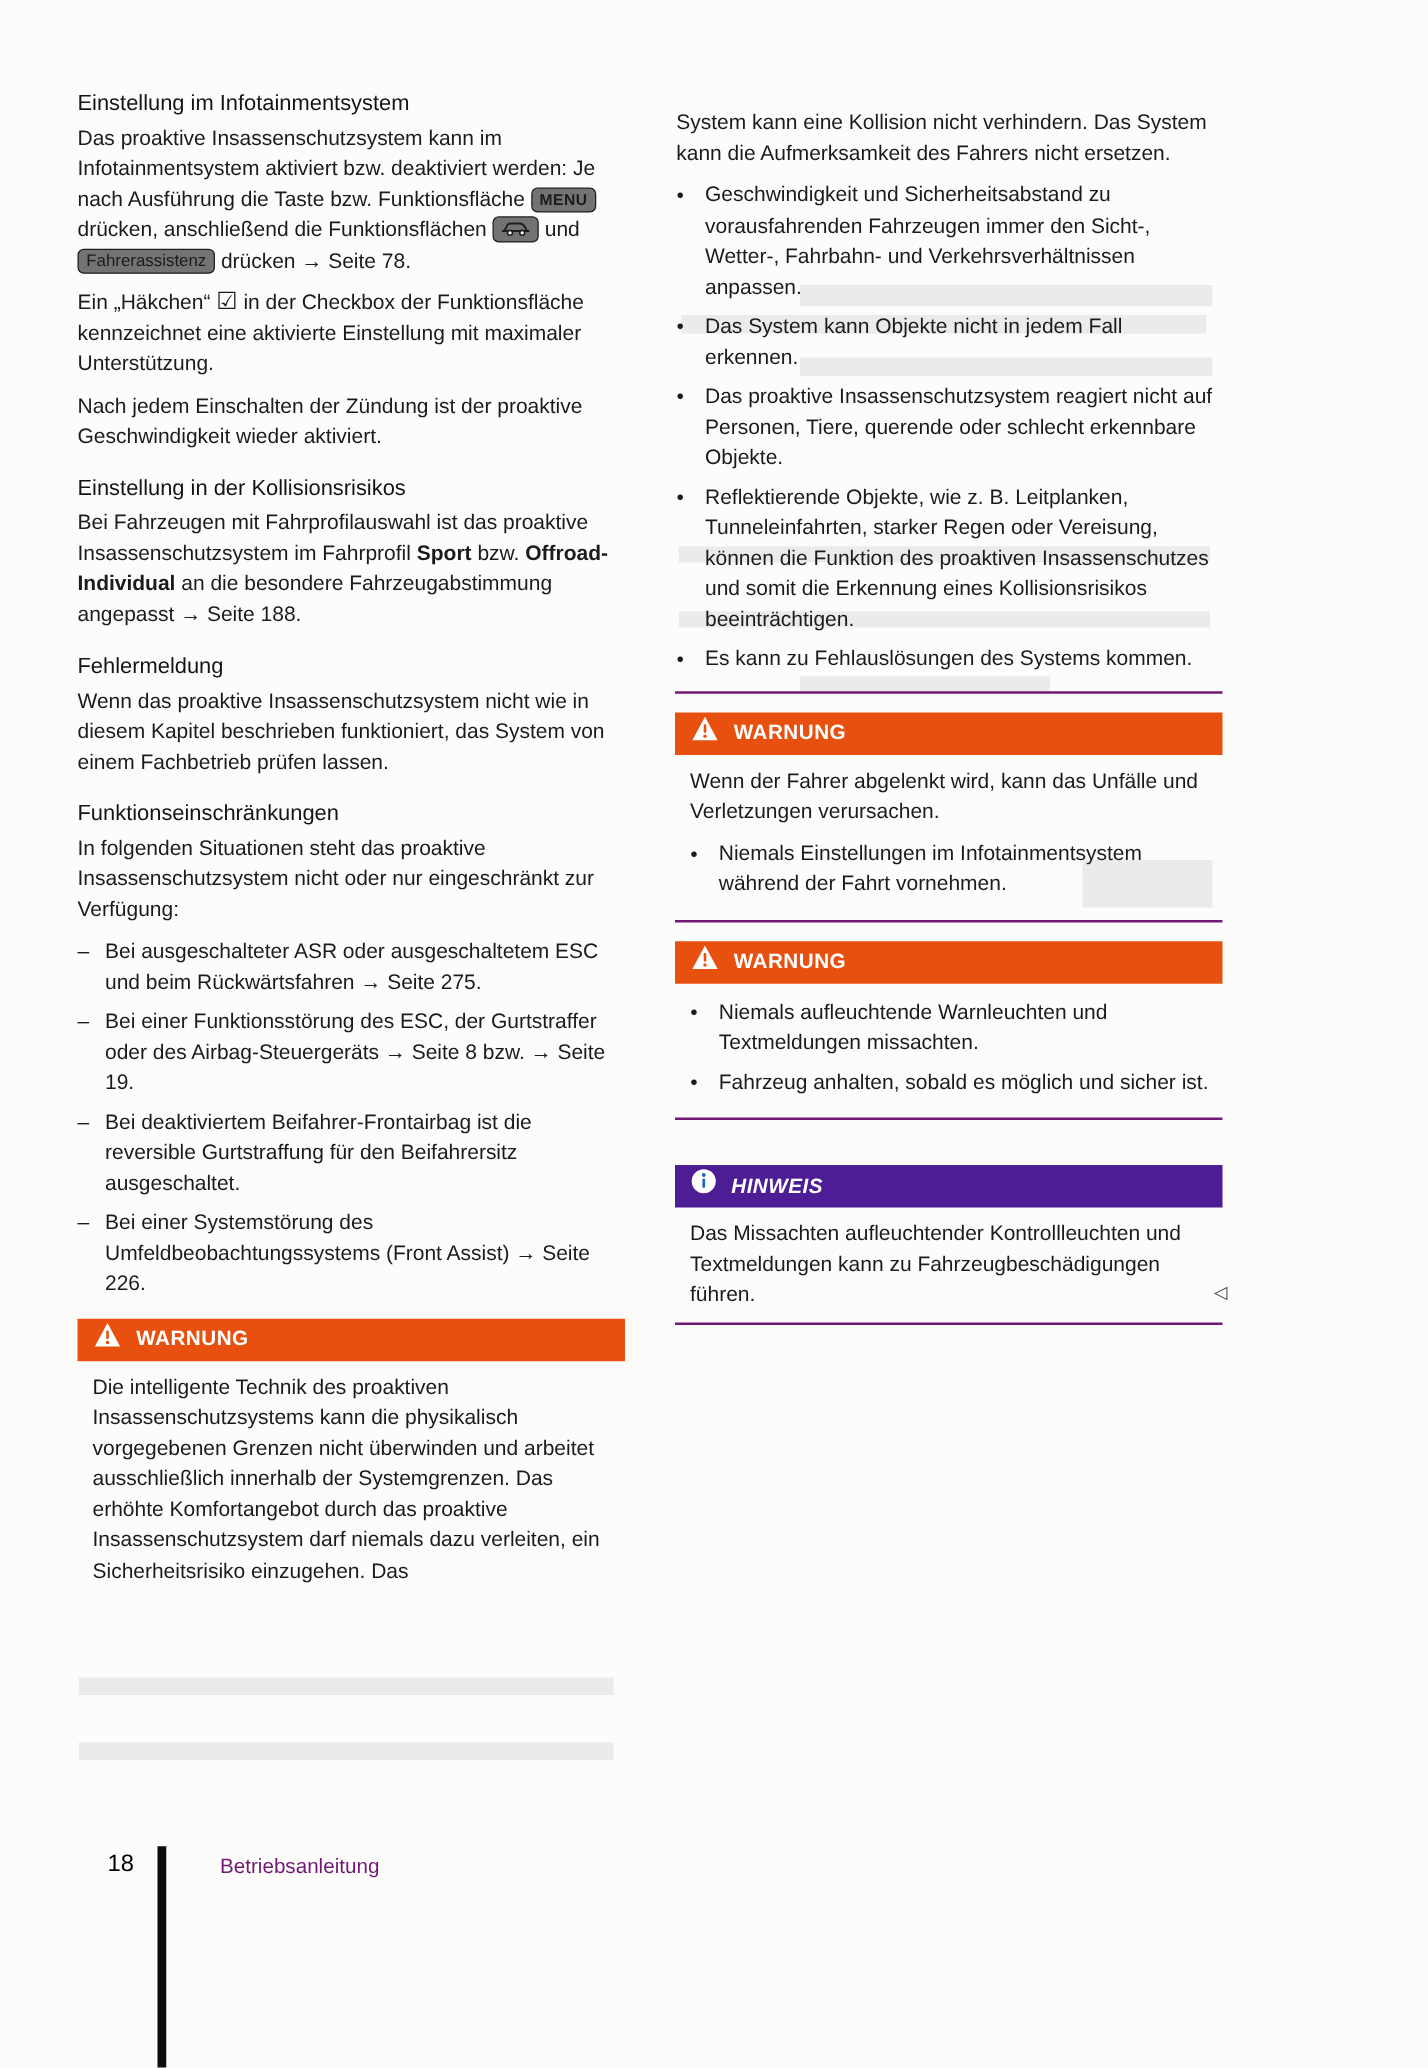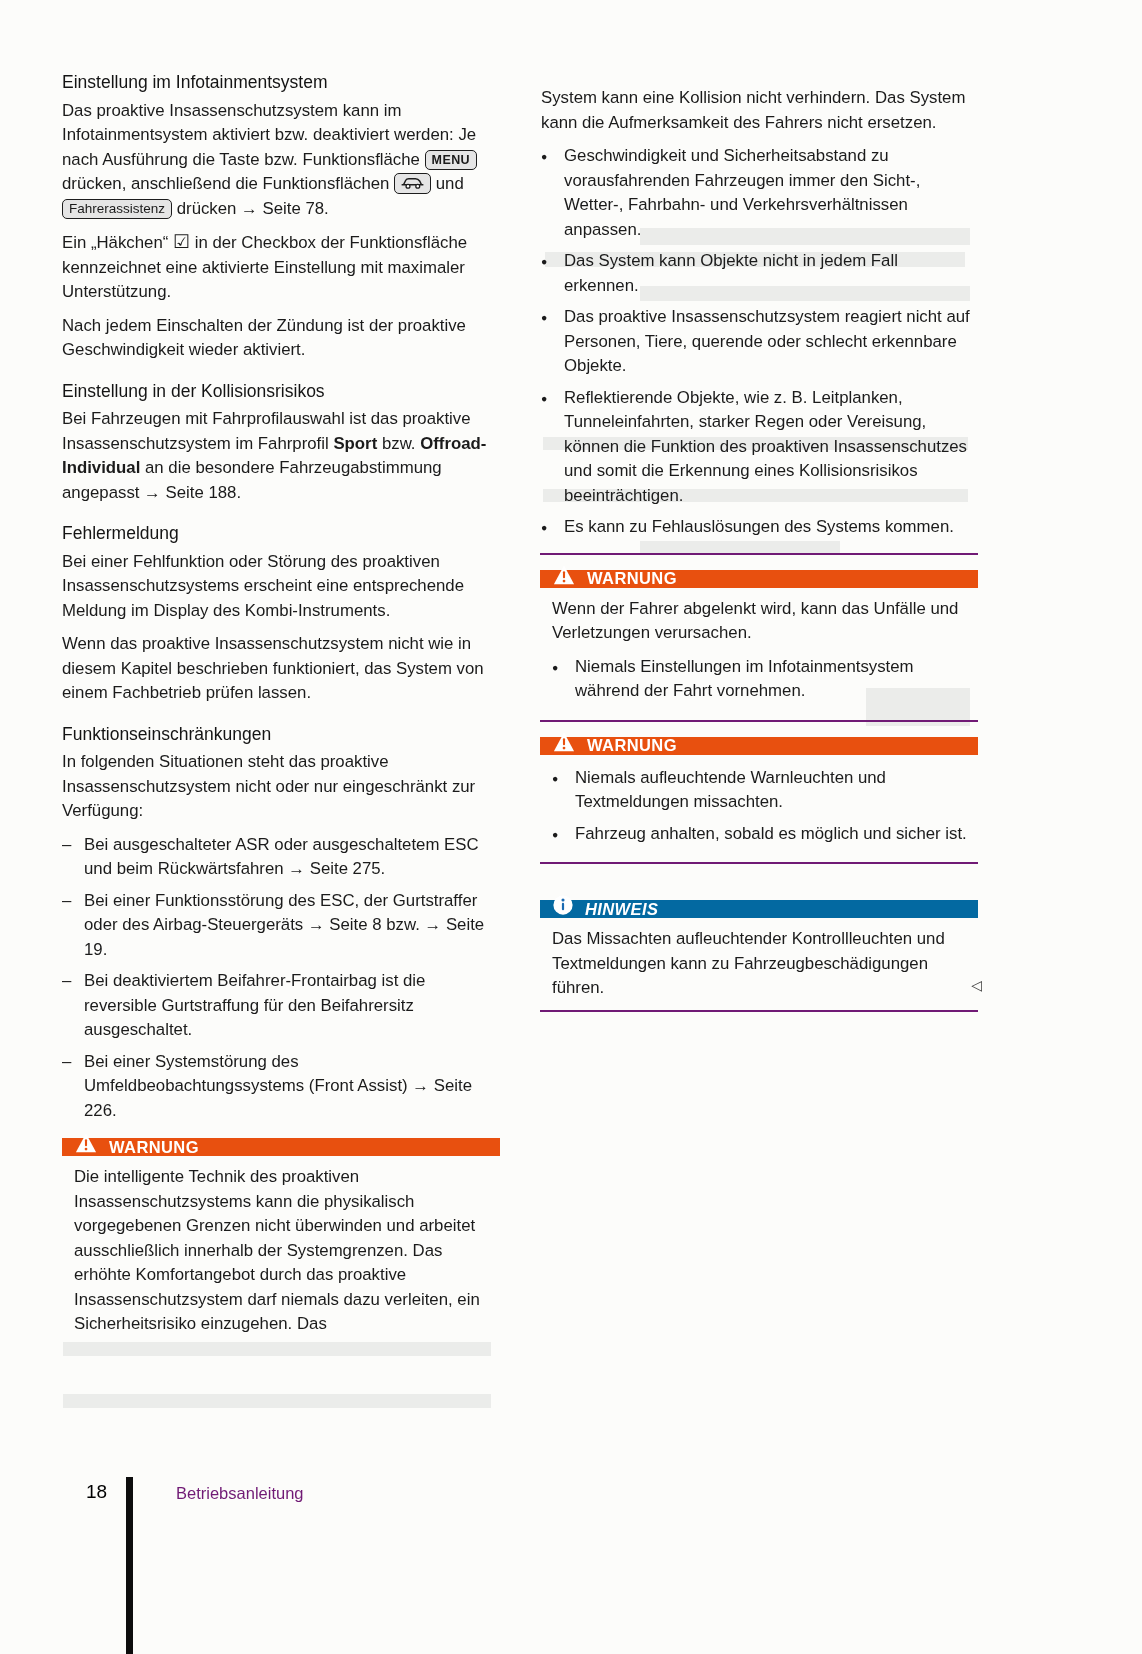--- a/index.html
+++ b/index.html
@@ -38,48 +38,48 @@
 
   .keycap {
     display:inline-block;
     border:1.6px solid #1d1d1d;
     border-radius:5px;
     padding:0 6px;
     font-size:13.5px;
     line-height:18px;
     vertical-align:1px;
     white-space:nowrap;
-    background:#e5e5e5;
+    background:#737373;
   }
   .keycap-menu { font-weight:700; font-size:12.5px; letter-spacing:.4px; }
   .keycap-icon { padding:1px 5px 0 5px; }
   .keycap-icon svg { vertical-align:-2px; }
 
   .checkbox-glyph { font-size:19px; }
 
   .dash-list { margin:2px 0 10px 0; }
   .li { display:flex; margin:0 0 7px 0; }
   .li .marker { flex:none; width:22px; }
   .li .li-text { flex:1; }
 
   .blist { margin:2px 0 2px 0; }
   .blist .marker { flex:none; width:23px; font-size:10.5px; }
 
   
   .warnbox { margin:15px 0 8px 0; }
   .box-header {
-    height:18px;
+    height:34px;
     display:flex;
     align-items:center;
     gap:11px;
     padding:0 12px;
     color:#ffffff;
   }
   .box-header.orange { background:#e8500f; }
-  .box-header.blue   { background:#0369a1;margin-top:36px; }
+  .box-header.blue   { background:#4c1d95;margin-top:36px; }
   .box-title { font-weight:700; font-size:16.5px; letter-spacing:.4px; }
   .box-title.italic { font-style:italic; }
   .box-body { padding:9px 2px 9px 12px; }
   .box-closed { border-bottom:2px solid #701a75; }
   .warnbox-cont { margin-top:0; }
   .warnbox-cont .box-body { padding:0 2px 6px 1px; }
 
   .notice-body { position:relative; }
   .endmark {
     position:absolute;
@@ -156,21 +156,20 @@
 
     <p class="para">
       <span>Bei Fahrzeugen mit Fahrprofilauswahl ist das proaktive Insassenschutzsystem im Fahrprofil</span>
       <span class="bold">Sport</span>
       <span>bzw.</span>
       <span class="bold">Offroad-Individual</span>
       <span>an die besondere Fahrzeugabstimmung angepasst → Seite 188.</span>
     </p>
 
     <div class="heading">Fehlermeldung</div>
-    <p class="para">Bei einer Fehlfunktion oder Störung des proaktiven Insassenschutzsystems erscheint eine entsprechende Meldung im Display des Kombi-Instruments.</p>
     <p class="para">Wenn das proaktive Insassenschutzsystem nicht wie in diesem Kapitel beschrieben funktioniert, das System von einem Fachbetrieb prüfen lassen.</p>
 
     <div class="heading">Funktionseinschränkungen</div>
     <p class="para">In folgenden Situationen steht das proaktive Insassenschutzsystem nicht oder nur eingeschränkt zur Verfügung:</p>
 
     <div class="dash-list">
       <div class="li">
         <span class="marker">–</span>
         <span class="li-text">Bei ausgeschalteter ASR oder ausgeschaltetem ESC und beim Rückwärtsfahren → Seite 275.</span>
       </div>

